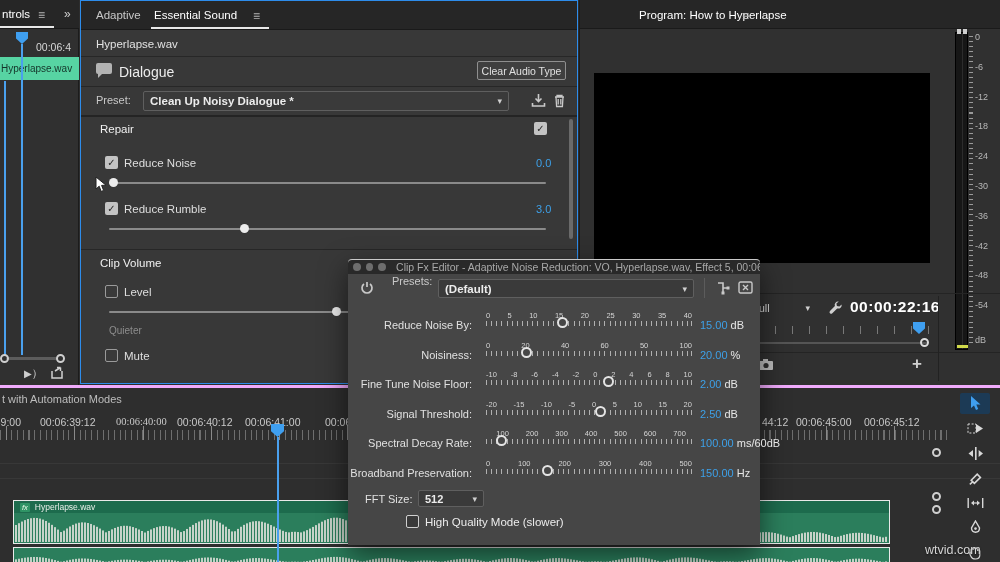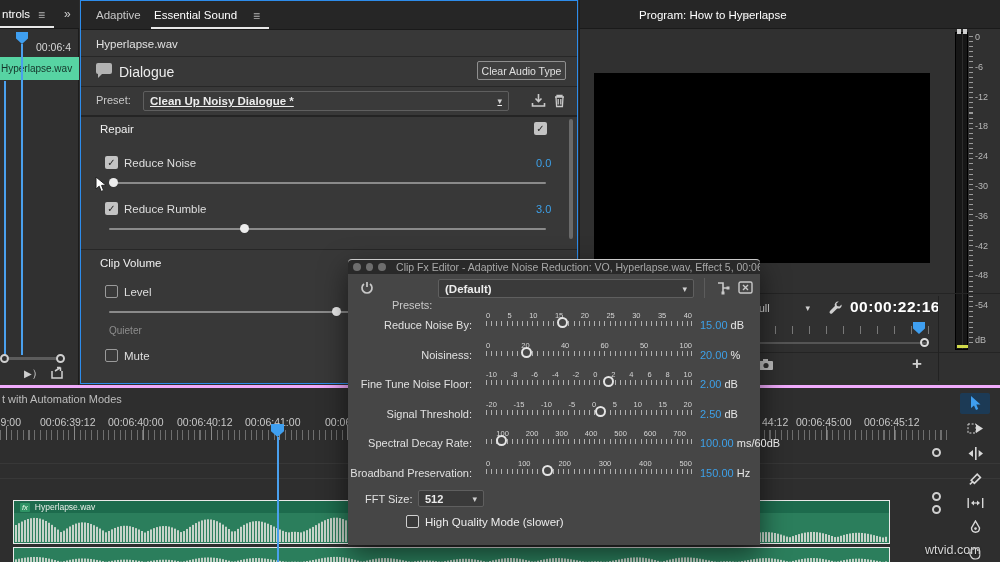--- a/index.html
+++ b/index.html
@@ -46,21 +46,21 @@
 <body>
 
 <div id="stage">
 
   <div class="abs" style="left:0;top:385px;width:1000px;height:177px;background:#2e2e2e;border-top:3px solid #f0abfc;">
     <div class="abs" style="left:2px;top:5px;font-size:11px;color:#bdbdbd;">t with Automation Modes</div>
 
     <div class="abs" id="tl-ruler-labels" style="left:0;top:28px;width:947px;height:14px;">
         <span class="tc-label" style="left: -14px;">6:39:00</span>
         <span class="tc-label" style="left: 40px;">00:06:39:12</span>
-        <span class="tc-label" style="left: 108px;">00:06:40:00</span>
+        <span class="tc-label" style="left: 116px; font-family: Liberation Serif, serif;">00:06:40:00</span>
         <span class="tc-label" style="left: 177px;">00:06:40:12</span>
         <span class="tc-label" style="left: 245px;">00:06:41:00</span>
         <span class="tc-label" style="left: 325px;">00:06:</span>
         <span class="tc-label" style="left: 762px;">44:12</span>
         <span class="tc-label" style="left: 796px;">00:06:45:00</span>
         <span class="tc-label" style="left: 864px;">00:06:45:12</span>
       </div>
     <div class="abs" style="left:0;top:42px;width:947px;height:10px;
       background:repeating-linear-gradient(90deg,#6e6e6e 0 1px,transparent 1px 5.7px);"></div>
     <div class="abs" style="left:6px;top:38px;width:941px;height:14px;
@@ -757,21 +757,21 @@
     <span class="abs" style="left:15px;top:37px;font-size:11.5px;color:#e2e2e2;">Hyperlapse.wav</span>
     <div class="divider" style="top:55px;"></div>
 
     <div class="abs" style="left:15px;top:62px;width:16px;height:11px;background:#b3b3b3;border-radius:2px;"></div>
     <div class="abs" style="left:17px;top:73px;width:0;height:0;border-left:4px solid #b3b3b3;border-bottom:4px solid transparent;"></div>
     <span class="abs" style="left:38px;top:63px;font-size:14px;color:#ececec;">Dialogue</span>
     <button class="abs" style="left:396px;top:60px;width:89px;height:19px;background:#3f3f3f;border:1px solid #8f8f8f;border-radius:2px;color:#e0e0e0;font-size:10.5px;padding:0;">Clear Audio Type</button>
     <div class="divider" style="top:85px;"></div>
 
     <span class="abs" style="left:15px;top:93px;font-size:11px;color:#c9c9c9;">Preset:</span>
-    <div class="abs dropdown" style="left:62px;top:90px;width:366px;height:20px;text-decoration:underline;">
+    <div class="abs dropdown" style="left:62px;top:90px;width:366px;height:20px;">
       <span style="font-weight:bold;">Clean Up Noisy Dialogue *</span>
       <span class="chev">▾</span>
     </div>
     <div class="abs" style="left:450px;top:92px;">
       <svg width="15" height="15" viewBox="0 0 15 15">
           <path d="M7.5 1 V8 M4.5 5.5 L7.5 8.5 L10.5 5.5" stroke="#c9c9c9" stroke-width="1.6" fill="none"></path>
           <path d="M1.5 10 V13 H13.5 V10" stroke="#c9c9c9" stroke-width="1.6" fill="none"></path>
         </svg>
     </div>
     <div class="abs" style="left:472px;top:92px;">
@@ -880,21 +880,21 @@
       <span class="tl-circle"></span>
       <span style="font-size:10.5px;color:#a8a8a8;margin-left:10px;white-space:nowrap;overflow:hidden;">Clip Fx Editor - Adaptive Noise Reduction: VO, Hyperlapse.wav, Effect 5, 00:06:...</span>
     </div>
 
     <div class="abs" style="left:12px;top:22px;">
       <svg width="14" height="14" viewBox="0 0 14 14">
           <path d="M7 1 V6" stroke="#c9c9c9" stroke-width="1.7"></path>
           <path d="M4 3 a5 5 0 1 0 6 0" fill="none" stroke="#c9c9c9" stroke-width="1.7"></path>
         </svg>
     </div>
-    <span class="abs" style="left:44px;top:40px;font-size:11px;color:#c9c9c9;">Presets:</span>
+    <span class="abs" style="left:44px;top:16px;font-size:11px;color:#c9c9c9;">Presets:</span>
     <div class="abs dropdown" style="left:90px;top:20px;width:256px;height:19px;background:#3a3a3a;">
       <span style="font-weight:bold;">(Default)</span>
       <span class="chev">▾</span>
     </div>
     <div class="abs" style="left:356px;top:19px;width:1px;height:20px;background:#5c5c5c;"></div>
     <div class="abs" style="left:368px;top:22px;">
       <svg width="14" height="14" viewBox="0 0 14 14">
           <path d="M2 2 H7 V7 H12 M7 7 V12" fill="none" stroke="#c9c9c9" stroke-width="1.6"></path>
           <rect x="10.5" y="5.5" width="3" height="3" fill="#c9c9c9"></rect>
           <rect x="5.5" y="10.5" width="3" height="3" fill="#c9c9c9"></rect>

